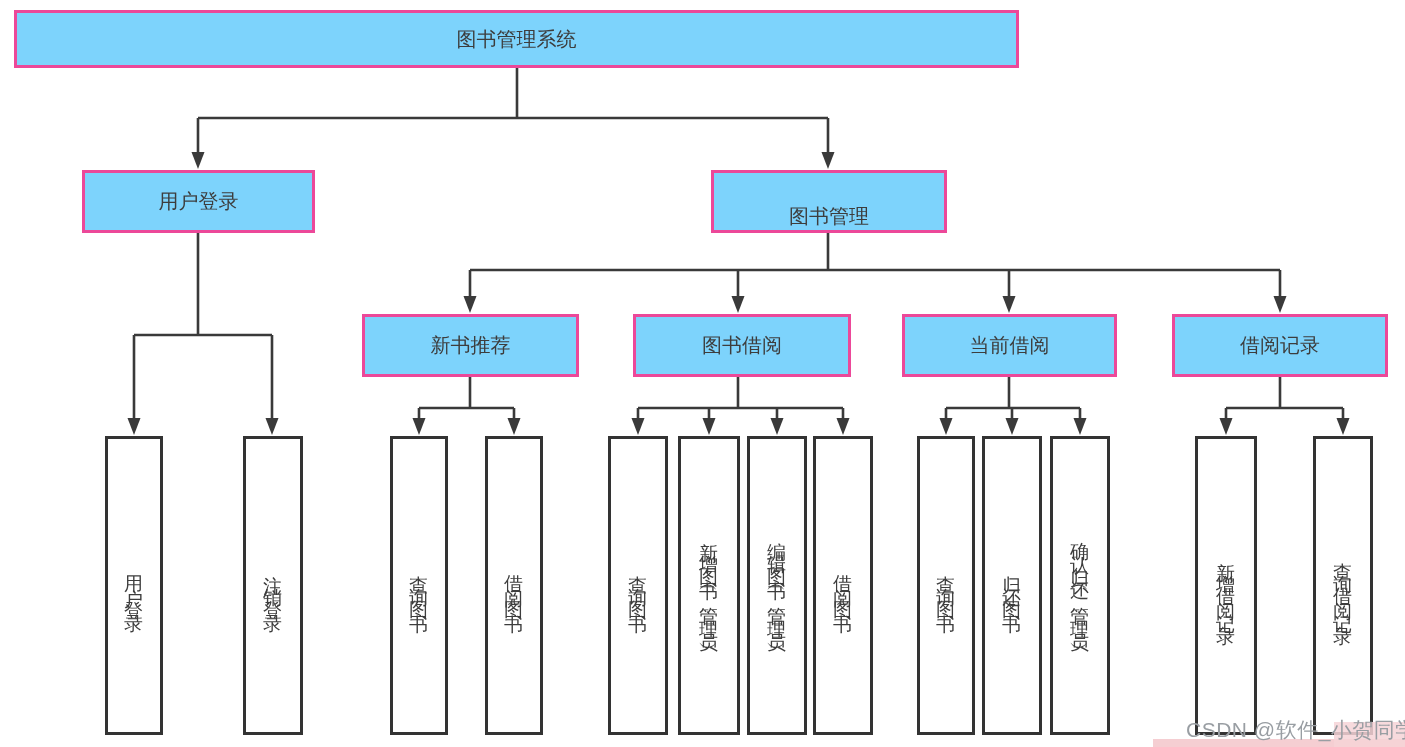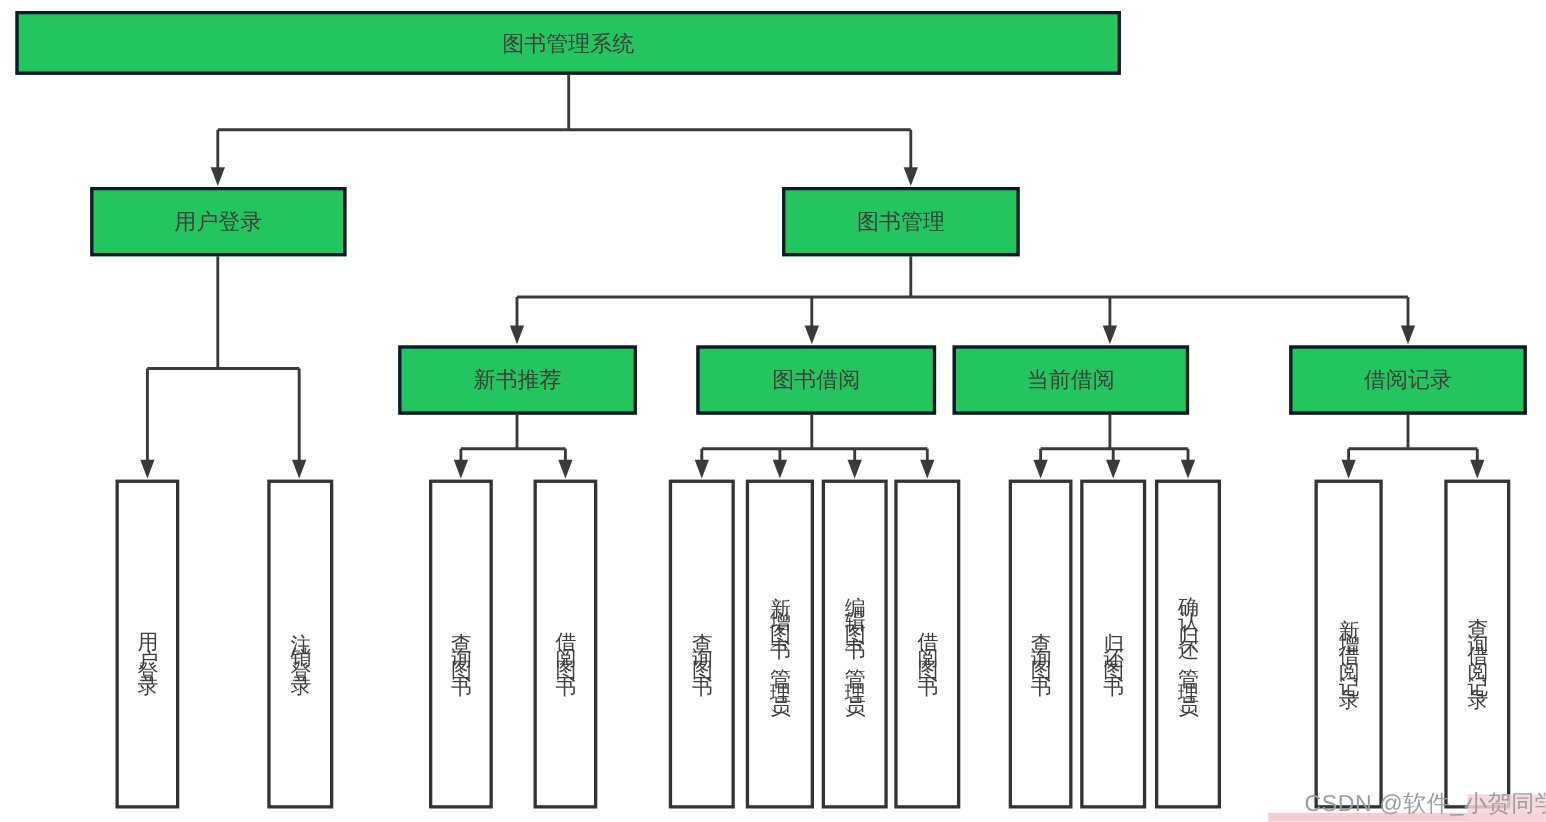--- a/index.html
+++ b/index.html
@@ -4,22 +4,22 @@
 <style>
   html,body{margin:0;padding:0;}
   body{
     width:1405px;height:747px;position:relative;background:#ffffff;
     font-family:"Liberation Sans","DejaVu Sans",sans-serif;
     overflow:hidden;
   }
   .stage{position:absolute;left:0;top:0;width:1405px;height:747px;}
   svg.wires{position:absolute;left:0;top:0;}
   .node{
-    position:absolute;box-sizing:border-box;background:#22c55e;
-    border:3px solid #0f172a;display:flex;align-items:center;justify-content:center;
+    position:absolute;box-sizing:border-box;background:#7dd3fc;
+    border:3px solid #ec4899;display:flex;align-items:center;justify-content:center;
     color:#3d3d3d;
   }
   .node.lvl1{left:14px;top:10px;width:1005px;height:58px;font-size:20px;}
   .node.hdr{height:63px;font-size:20px;}
   .leaf{
     position:absolute;box-sizing:border-box;background:#ffffff;
     border:3px solid #333333;top:436px;height:299px;
     display:flex;align-items:center;justify-content:center;
   }
   .leaf span{
@@ -79,31 +79,31 @@
     </g>
   </svg>
 
   <div class="node lvl1">
     <span>图书管理系统</span>
   </div>
 
   <div class="node hdr" style="left:82px;top:170px;width:233px;">
     <span>用户登录</span>
   </div>
-  <div class="node hdr" style="left:711px;top:170px;width:216px;">
+  <div class="node hdr" style="left:711px;top:170px;width:236px;align-items:flex-end;">
     <span>图书管理</span>
   </div>
 
   <div class="node hdr" style="left:362px;top:314px;width:217px;">
     <span>新书推荐</span>
   </div>
   <div class="node hdr" style="left:633px;top:314px;width:218px;">
     <span>图书借阅</span>
   </div>
-  <div class="node hdr" style="left:866px;top:314px;width:215px;">
+  <div class="node hdr" style="left:902px;top:314px;width:215px;">
     <span>当前借阅</span>
   </div>
   <div class="node hdr" style="left:1172px;top:314px;width:216px;">
     <span>借阅记录</span>
   </div>
 
   <div class="leaf" style="left:105px;width:58px;">
     <span>用户登录</span>
   </div>
   <div class="leaf" style="left:243px;width:60px;">

